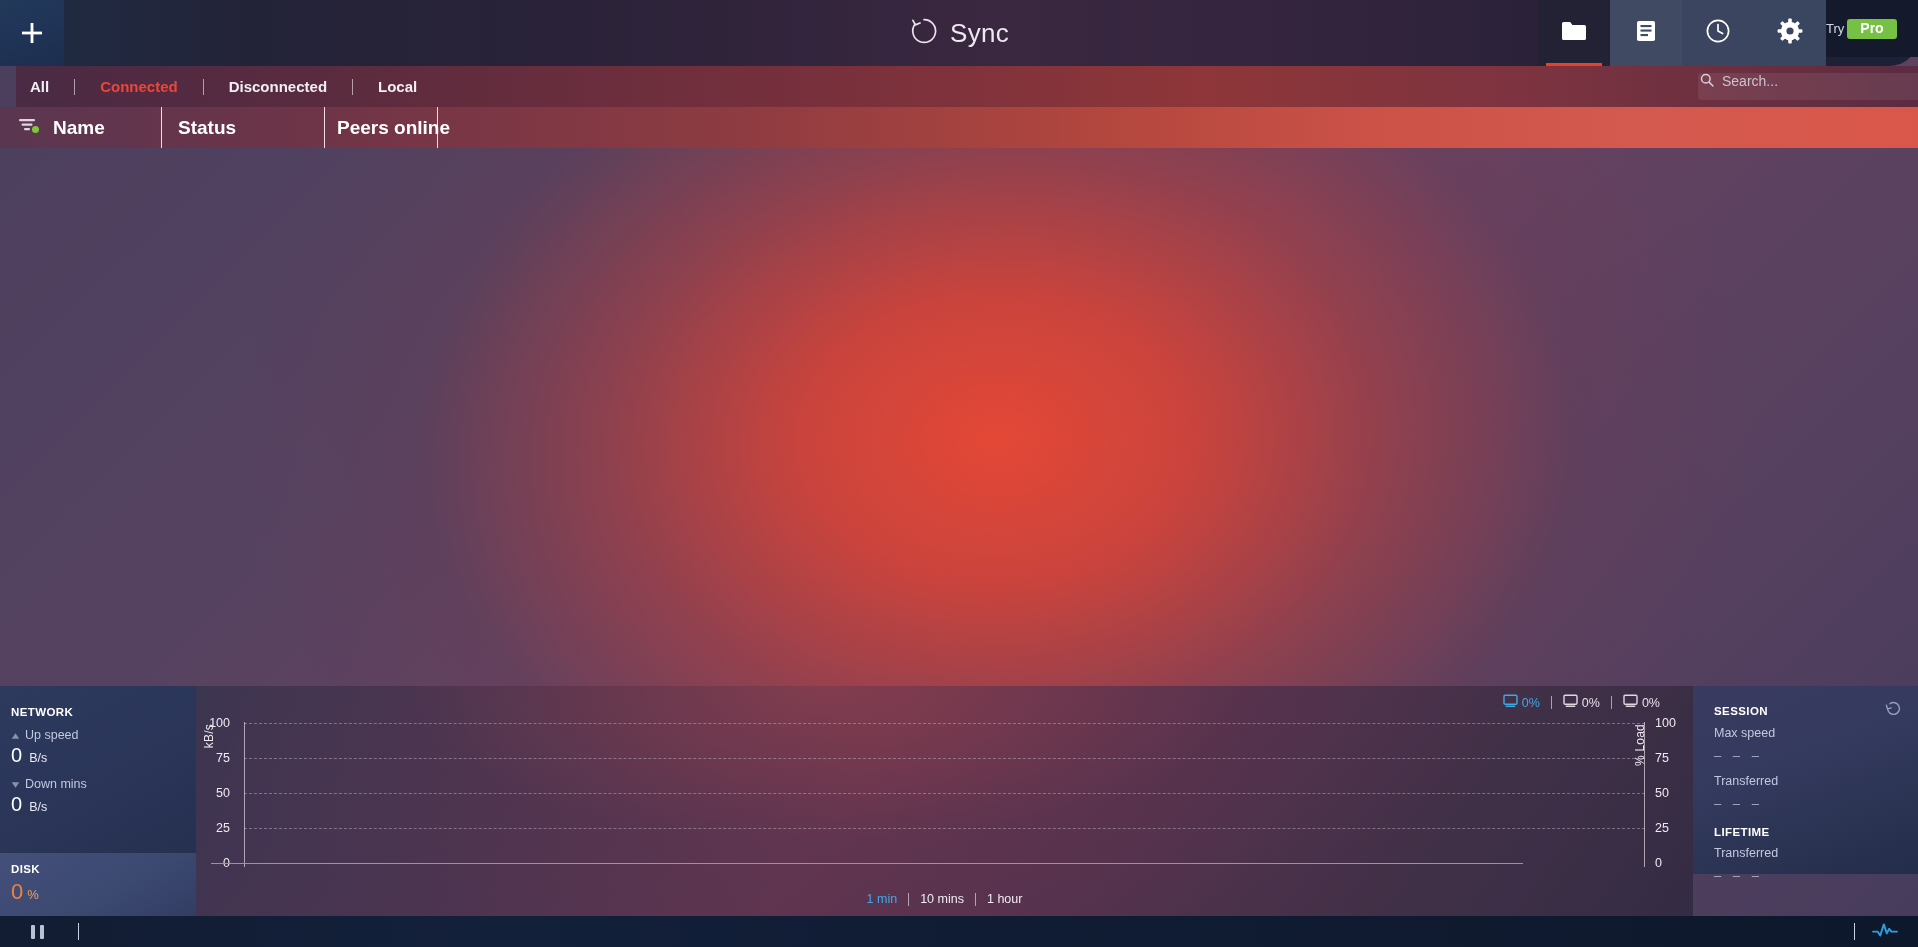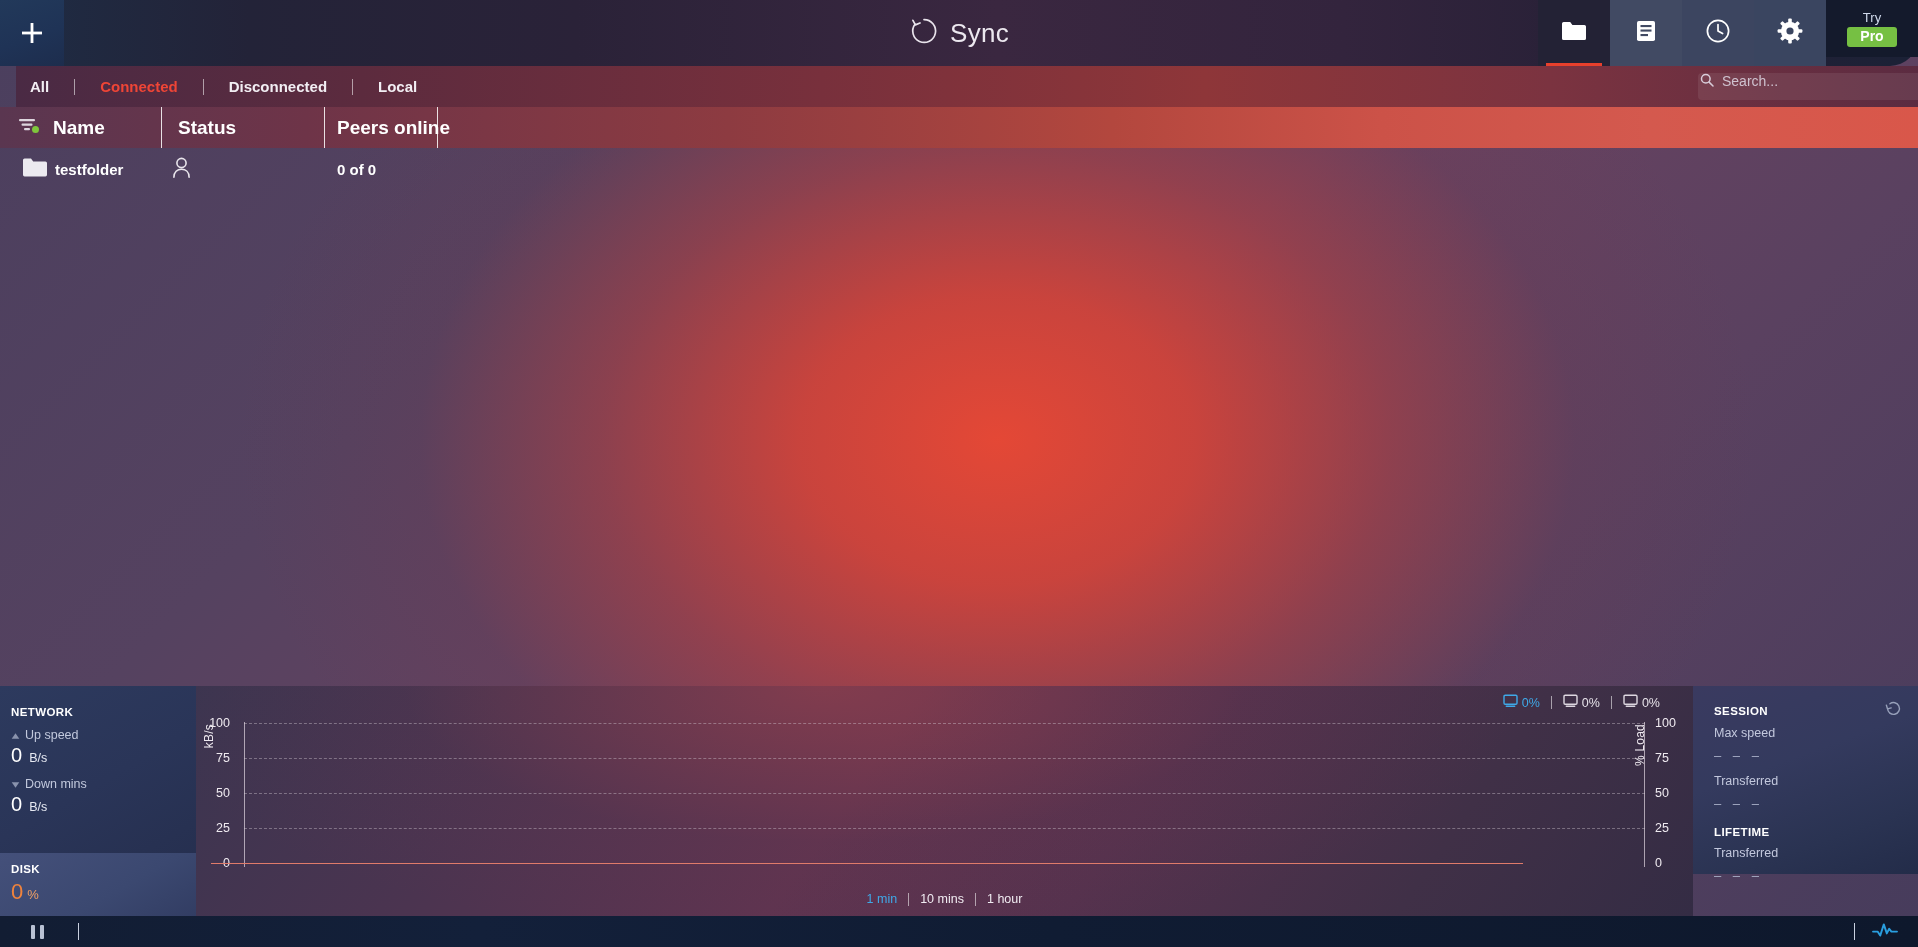--- a/index.html
+++ b/index.html
@@ -47,22 +47,22 @@
   .tool-btn.t0{ background:#232235; }
   .tool-btn.t1{ background:#414a63; }
   .tool-btn.t2{ background:#3c4560; }
   .tool-btn.t3{ background:#3a4560; }
   .tool-btn.t0:after{
     content:""; position:absolute; left:8px; right:8px; bottom:0; height:3px;
     background:#e8402c;
   }
   .trypro{
     position:absolute; right:0; top:0; width:92px; height:57px;
-    background:#141a2c; display:flex; flex-direction:column; align-items:center;
-    justify-content:center; gap:3px; cursor:pointer;
+    background:#141a2c; display:flex; flex-direction:row; align-items:center;
+    justify-content:flex-start; gap:3px; cursor:pointer;
   }
   .trypro .try{ color:#cfd8ea; font-size:13px; line-height:13px; }
   .trypro .pro{
     background:#76c043; color:#fff; font-size:14px; font-weight:bold;
     padding:2px 13px 3px; border-radius:3px; line-height:15px;
   }
 
   
   .filterbar{
     position:absolute; left:16px; top:66px; width:1918px; height:41px;
@@ -287,35 +287,20 @@
       </span>
     </div>
     <div class="th" style="left:53px;">Name</div>
     <div class="th-div" style="left:161px;"></div>
     <div class="th" style="left:178px;">Status</div>
     <div class="th-div" style="left:324px;"></div>
     <div class="th" style="left:337px;text-align:right;">Peers online</div>
     <div class="th-div" style="left:437px;"></div>
   </div>
 
-  <div class="row">
-    <span style="position:absolute;left:22px;">
-      <svg width="26" height="21" viewBox="0 0 26 21">
-        <path d="M1 3 A1.6 1.6 0 0 1 2.6 1.4 H9 L11.2 4.4 H23.4 A1.6 1.6 0 0 1 25 6 V17.8 A1.6 1.6 0 0 1 23.4 19.4 H2.6 A1.6 1.6 0 0 1 1 17.8 Z" fill="#eceaf0"></path>
-      </svg>
-    </span>
-    <span class="row-name" style="position:absolute;left:55px;">testfolder</span>
-    <span style="position:absolute;left:172px;">
-      <svg width="19" height="21" viewBox="0 0 19 21">
-        <circle cx="9.5" cy="6" r="4.6" fill="none" stroke="#e9e5ec" stroke-width="1.6"></circle>
-        <path d="M1.9 20.2 C1.9 14.9 5.3 12.2 9.5 12.2 C13.7 12.2 17.1 14.9 17.1 20.2" fill="none" stroke="#e9e5ec" stroke-width="1.6" stroke-linecap="round"></path>
-      </svg>
-    </span>
-    <span class="row-peers" style="position:absolute;left:337px;">0 of 0</span>
-  </div>
 
   <div class="stats-left">
     <div class="sl-label" style="position:absolute;left:11px;top:20px;">NETWORK</div>
 
     <div style="position:absolute;left:11px;top:40px;display:flex;align-items:center;gap:5px;">
       <span>
         <svg width="9" height="8" viewBox="0 0 9 8">
             <path d="M4.5 1.2 L8.3 6.8 H0.7 Z" fill="#8a93ad"></path>
           </svg>
       </span>

